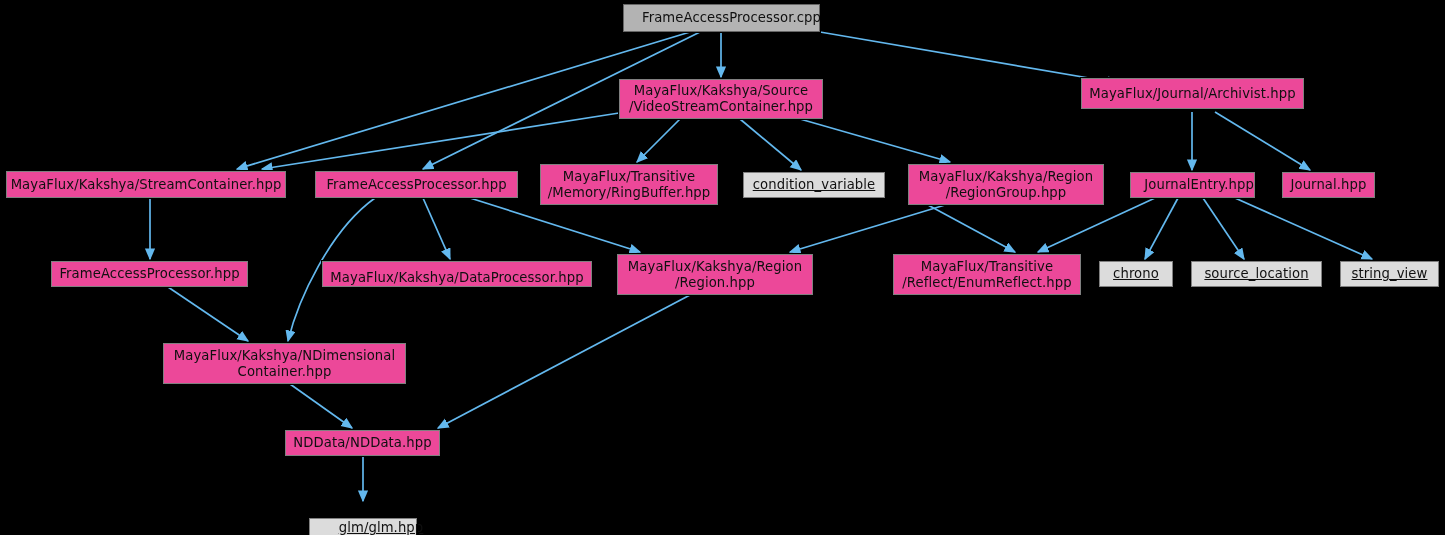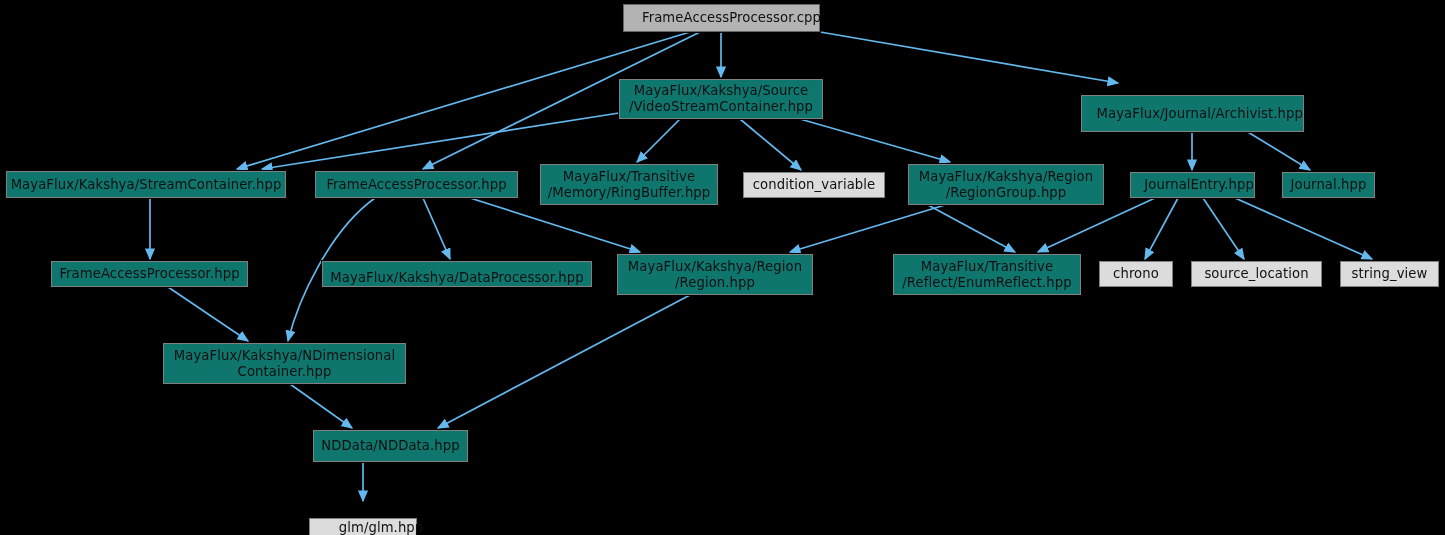--- a/index.html
+++ b/index.html
@@ -32,22 +32,22 @@
     justify-content: center;
     text-align: center;
     color: #101010;
     font-size: 13.2px;
     line-height: 1.18;
     letter-spacing: 0.1px;
     white-space: pre;
     z-index: 5;
     box-shadow: 1px 1px 0 rgba(0,0,0,0.55);
   }
-  .node-box.fill-white { background: #0f766e; }
-  .node-box.fill-gray  { background: #dcdcdc; }
+  .node-box.fill-white { background: #ec4899; }
+  .node-box.fill-gray  { background: #dcdcdc; text-decoration: underline; }
   .node-box.fill-root  { background: #b3b3b3; border-color: #666; }
   .node-label { display: block; }
 </style>
 </head>
 <body>
 
 <div id="graph-root">
   <svg id="graph-svg" viewBox="0 0 1445 535" xmlns="http://www.w3.org/2000/svg">
     <defs>
       <marker id="arrowhead" markerWidth="7" markerHeight="7" refX="6.2" refY="3" orient="auto" markerUnits="strokeWidth">
@@ -78,37 +78,37 @@
         <path d="M 1203,198 L 1244,259" fill="none" stroke="#63b8ee" stroke-width="1.7" marker-end="url(#arrowhead)"></path>
         <path d="M 1235,198 L 1372,259" fill="none" stroke="#63b8ee" stroke-width="1.7" marker-end="url(#arrowhead)"></path>
         <path d="M 290,384 L 352,428" fill="none" stroke="#63b8ee" stroke-width="1.7" marker-end="url(#arrowhead)"></path>
         <path d="M 363,456 L 363,501" fill="none" stroke="#63b8ee" stroke-width="1.7" marker-end="url(#arrowhead)"></path>
       </g>
   </svg>
   <div id="node-layer">
       <div class="node-box fill-root" style="left: 623px; top: 4px; width: 197px; height: 28px; padding-left: 20px;"><span class="node-label">FrameAccessProcessor.cpp</span></div>
       <div class="node-box fill-white" style="left: 619px; top: 79px; width: 204px; height: 40px;"><span class="node-label">MayaFlux/Kakshya/Source
 /VideoStreamContainer.hpp</span></div>
-      <div class="node-box fill-white" style="left: 1081px; top: 95px; width: 223px; height: 37px; justify-content: flex-end;"><span class="node-label">MayaFlux/Journal/Archivist.hpp</span></div>
+      <div class="node-box fill-white" style="left: 1081px; top: 78px; width: 223px; height: 31px;"><span class="node-label">MayaFlux/Journal/Archivist.hpp</span></div>
       <div class="node-box fill-white" style="left: 6px; top: 171px; width: 280px; height: 27px;"><span class="node-label">MayaFlux/Kakshya/StreamContainer.hpp</span></div>
       <div class="node-box fill-white" style="left: 315px; top: 171px; width: 203px; height: 27px;"><span class="node-label">FrameAccessProcessor.hpp</span></div>
       <div class="node-box fill-white" style="left: 540px; top: 164px; width: 178px; height: 41px;"><span class="node-label">MayaFlux/Transitive
 /Memory/RingBuffer.hpp</span></div>
       <div class="node-box fill-gray" style="left: 743px; top: 172px; width: 142px; height: 26px;"><span class="node-label">condition_variable</span></div>
       <div class="node-box fill-white" style="left: 908px; top: 164px; width: 196px; height: 41px;"><span class="node-label">MayaFlux/Kakshya/Region
 /RegionGroup.hpp</span></div>
       <div class="node-box fill-white" style="left: 1130px; top: 172px; width: 125px; height: 26px; justify-content: flex-end;"><span class="node-label">JournalEntry.hpp</span></div>
       <div class="node-box fill-white" style="left: 1282px; top: 172px; width: 93px; height: 26px;"><span class="node-label">Journal.hpp</span></div>
       <div class="node-box fill-white" style="left: 51px; top: 261px; width: 197px; height: 26px;"><span class="node-label">FrameAccessProcessor.hpp</span></div>
       <div class="node-box fill-white" style="left: 322px; top: 261px; width: 270px; height: 26px; align-items: flex-end;"><span class="node-label">MayaFlux/Kakshya/DataProcessor.hpp</span></div>
       <div class="node-box fill-white" style="left: 617px; top: 254px; width: 196px; height: 41px;"><span class="node-label">MayaFlux/Kakshya/Region
 /Region.hpp</span></div>
       <div class="node-box fill-white" style="left: 893px; top: 254px; width: 188px; height: 41px;"><span class="node-label">MayaFlux/Transitive
 /Reflect/EnumReflect.hpp</span></div>
       <div class="node-box fill-gray" style="left: 1099px; top: 261px; width: 74px; height: 26px;"><span class="node-label">chrono</span></div>
       <div class="node-box fill-gray" style="left: 1191px; top: 261px; width: 131px; height: 26px;"><span class="node-label">source_location</span></div>
       <div class="node-box fill-gray" style="left: 1340px; top: 261px; width: 99px; height: 26px; align-items: center;"><span class="node-label">string_view</span></div>
       <div class="node-box fill-white" style="left: 163px; top: 343px; width: 243px; height: 41px;"><span class="node-label">MayaFlux/Kakshya/NDimensional
 Container.hpp</span></div>
-      <div class="node-box fill-white" style="left: 285px; top: 430px; width: 155px; height: 32px; margin-left: 28px;"><span class="node-label">NDData/NDData.hpp</span></div>
+      <div class="node-box fill-white" style="left: 285px; top: 430px; width: 155px; height: 26px;"><span class="node-label">NDData/NDData.hpp</span></div>
       <div class="node-box fill-gray" style="left: 309px; top: 518px; width: 108px; height: 20px; padding-left: 36px;"><span class="node-label">glm/glm.hpp</span></div>
     </div>
 </div>
 
 </body></html>

